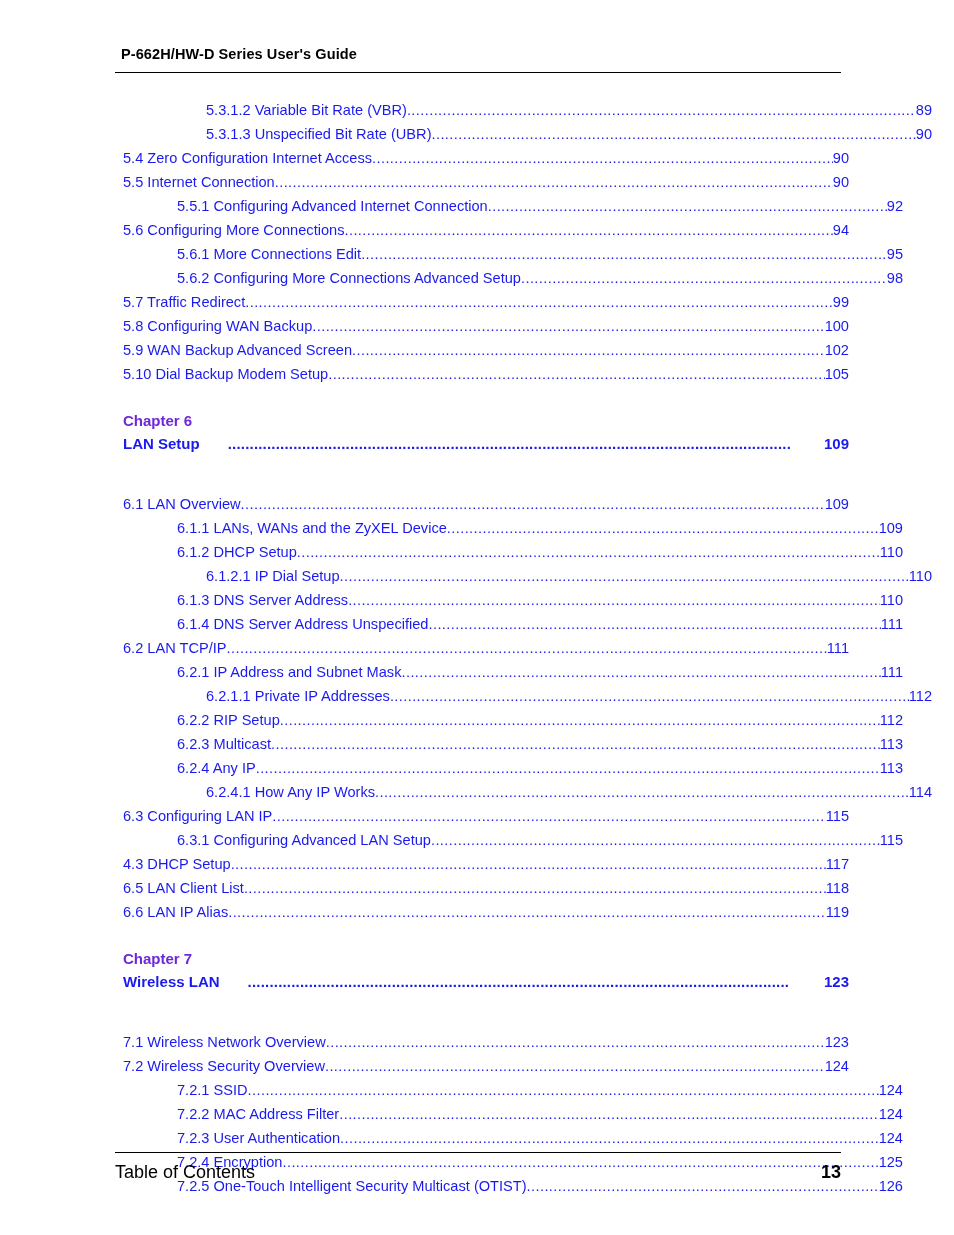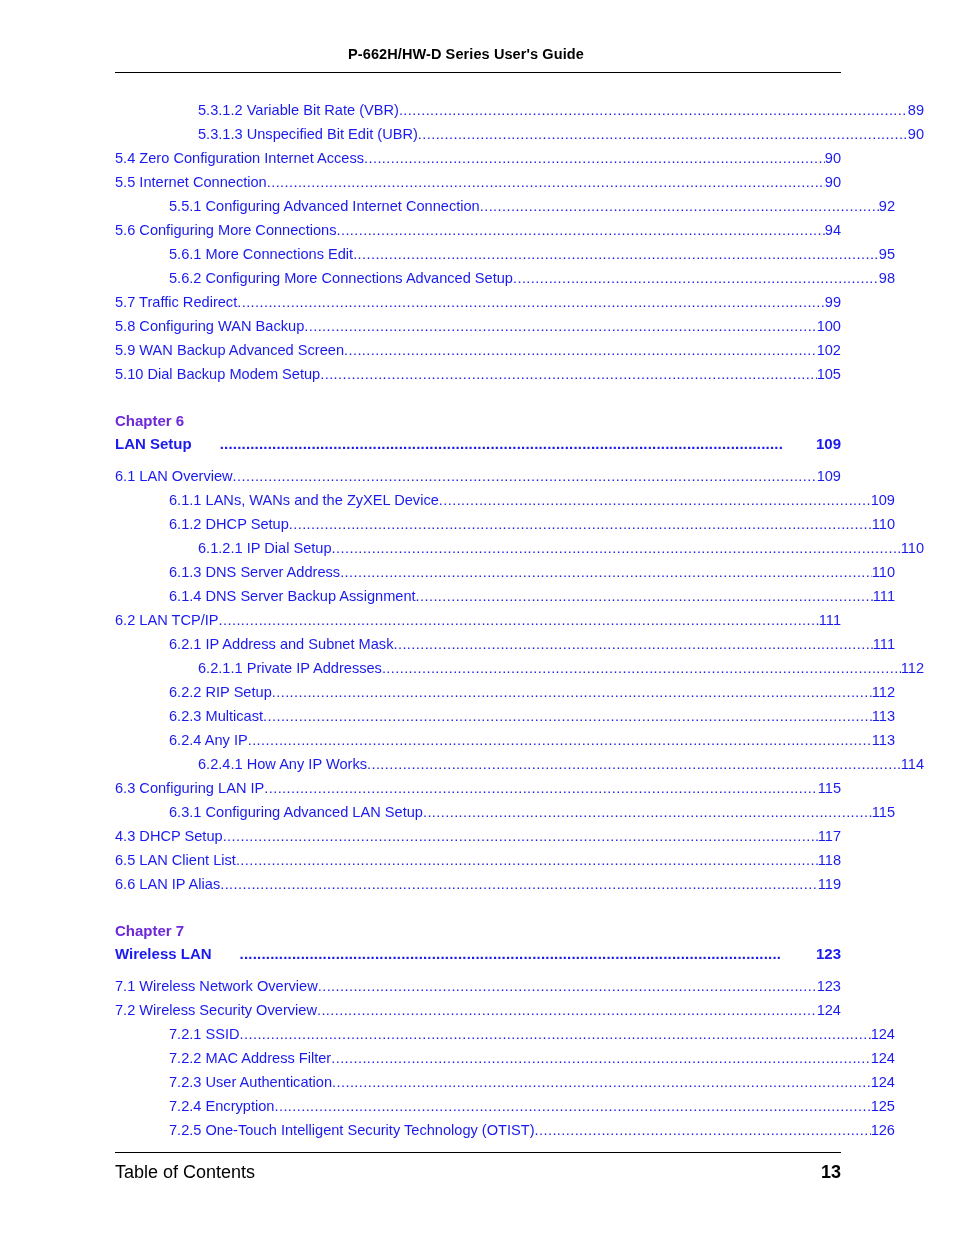--- a/index.html
+++ b/index.html
@@ -18,45 +18,45 @@
   .page {
     position: absolute;
     inset: 0;
     width: 954px;
     height: 1235px;
   }
 
   
   .header {
     position: absolute;
-    left: 103px;
+    left: 121px;
     top: 46px;
     width: 726px;
-    text-align: center;
+    text-align: left;
   }
   .header-title {
     font-size: 14.5px;
     font-weight: bold;
     color: #000000;
     letter-spacing: 0.1px;
     white-space: nowrap;
   }
   .header-rule {
     position: absolute;
     left: 115px;
     top: 72px;
     width: 726px;
     height: 0;
     border-top: 1.6px solid #000000;
   }
 
   
   .toc {
     position: absolute;
-    left: 115px;
+    left: 123px;
     top: 98px;
     width: 726px;
   }
 
   .toc-row {
     display: flex;
     align-items: baseline;
     width: 100%;
     color: #1a1aee;
     font-size: 14.6px;
@@ -79,21 +79,21 @@
   }
   .toc-row .page-no {
     flex: 0 0 auto;
     text-align: center;
     font-variant-numeric: tabular-nums;
   }
 
   
   .lvl2 { padding-left: 54px; }
   .lvl3 { padding-left: 83px; }
-  .gap-before-half { margin-top: 8px; }
+  .gap-before-half { margin-top: 36px; }
 
   
   .chapter-block {
     margin-top: 24px;
   }
   .chapter-label {
     color: #6d28d9;
     font-weight: bold;
     font-size: 15px;
     line-height: 22px;
@@ -160,21 +160,21 @@
   <div class="header-rule"></div>
 
   <div class="toc" id="toc-root">
       <div>
         <div class="toc-row lvl3">
           <span class="label">5.3.1.2 Variable Bit Rate (VBR)</span>
           <span class="dots"> ................................................................................................................................................................</span>
           <span class="page-no">89</span>
         </div>
         <div class="toc-row lvl3">
-          <span class="label">5.3.1.3 Unspecified Bit Edit (UBR)</span>
+          <span class="label">5.3.1.3 Unspecified Bit Rate (UBR)</span>
           <span class="dots"> ................................................................................................................................................................</span>
           <span class="page-no">90</span>
         </div>
         <div class="toc-row">
           <span class="label">5.4 Zero Configuration Internet Access</span>
           <span class="dots"> ................................................................................................................................................................</span>
           <span class="page-no">90</span>
         </div>
         <div class="toc-row">
           <span class="label">5.5 Internet Connection</span>
@@ -250,21 +250,21 @@
           <span class="label">6.1.2.1 IP Dial Setup</span>
           <span class="dots"> ................................................................................................................................................................</span>
           <span class="page-no">110</span>
         </div>
         <div class="toc-row lvl2">
           <span class="label">6.1.3 DNS Server Address</span>
           <span class="dots"> ................................................................................................................................................................</span>
           <span class="page-no">110</span>
         </div>
         <div class="toc-row lvl2">
-          <span class="label">6.1.4 DNS Server Backup Assignment</span>
+          <span class="label">6.1.4 DNS Server Address Unspecified</span>
           <span class="dots"> ................................................................................................................................................................</span>
           <span class="page-no">111</span>
         </div>
         <div class="toc-row">
           <span class="label">6.2 LAN TCP/IP</span>
           <span class="dots"> ................................................................................................................................................................</span>
           <span class="page-no">111</span>
         </div>
         <div class="toc-row lvl2">
           <span class="label">6.2.1 IP Address and Subnet Mask</span>
@@ -355,21 +355,21 @@
           <span class="label">7.2.3 User Authentication</span>
           <span class="dots"> ................................................................................................................................................................</span>
           <span class="page-no">124</span>
         </div>
         <div class="toc-row lvl2">
           <span class="label">7.2.4 Encryption</span>
           <span class="dots"> ................................................................................................................................................................</span>
           <span class="page-no">125</span>
         </div>
         <div class="toc-row lvl2">
-          <span class="label">7.2.5 One-Touch Intelligent Security Technology (OTIST)</span>
+          <span class="label">7.2.5 One-Touch Intelligent Security Multicast (OTIST)</span>
           <span class="dots"> ................................................................................................................................................................</span>
           <span class="page-no">126</span>
         </div>
       </div>
     </div>
 
   <div class="footer-rule"></div>
   <div class="footer">
     <div class="footer-left">Table of Contents</div>
     <div class="footer-right">13</div>

